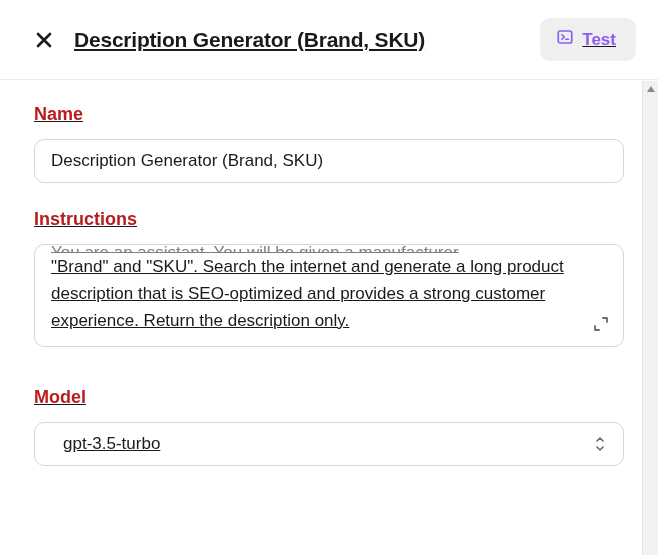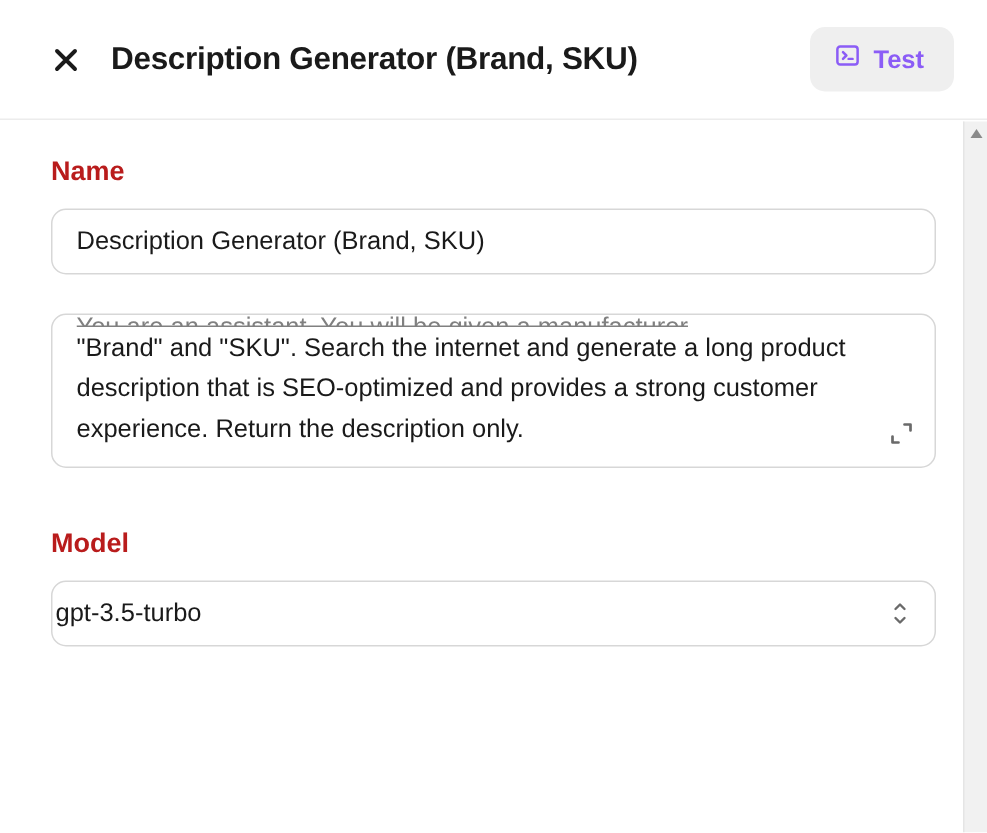--- a/index.html
+++ b/index.html
@@ -8,20 +8,21 @@
       height: 555px;
       font-family: -apple-system, BlinkMacSystemFont, "Segoe UI", Helvetica, Arial, sans-serif;
       background: #fff;
       color: #1a1a1a;
       overflow: hidden;
     }
     .outer {
       width: 658px;
       height: 393px;
       position: relative;
+      text-decoration: underline;
     }
     .header {
       display: flex;
       align-items: center;
       justify-content: space-between;
       padding: 18px 22px 18px 32px;
       border-bottom: 1px solid #ececec;
     }
     .header-left {
       display: flex;
@@ -119,21 +120,21 @@
       width: 16px;
       height: 16px;
       color: #6a6a6a;
       cursor: pointer;
     }
     .select-wrap {
       position: relative;
       width: 100%;
       border: 1px solid #d7d7d7;
       border-radius: 10px;
-      padding: 11px 2px;
+      padding: 11px 28px;
       font-size: 17px;
       color: #1a1a1a;
       background: #fff;
       cursor: pointer;
     }
     .select-caret {
       position: absolute;
       right: 16px;
       top: 50%;
       transform: translateY(-50%);
@@ -191,20 +192,21 @@
 
   <div class="body-scroll">
     <div class="content">
 
       <div class="field">
         <label class="label">Name</label>
         <input type="text" class="text-input" value="Description Generator (Brand, SKU)" style="">
       </div>
 
       <div class="field">
+        <label class="label">Instructions</label>
         <div class="instructions-wrap">
           <div class="instructions-truncated">You are an assistant.  You will be given a manufacturer</div>
           <div class="instructions-text">"Brand" and "SKU".  Search the internet and generate a long product description that is SEO-optimized and provides a strong customer experience.  Return the description only.</div>
           <span class="expand-icon">
             <svg width="16" height="16" viewBox="0 0 16 16" fill="none">
               <path d="M10 2h4v4" stroke="currentColor" stroke-width="1.8" stroke-linecap="round" stroke-linejoin="round"></path>
               <path d="M6 14H2v-4" stroke="currentColor" stroke-width="1.8" stroke-linecap="round" stroke-linejoin="round"></path>
             </svg>
           </span>
         </div>

